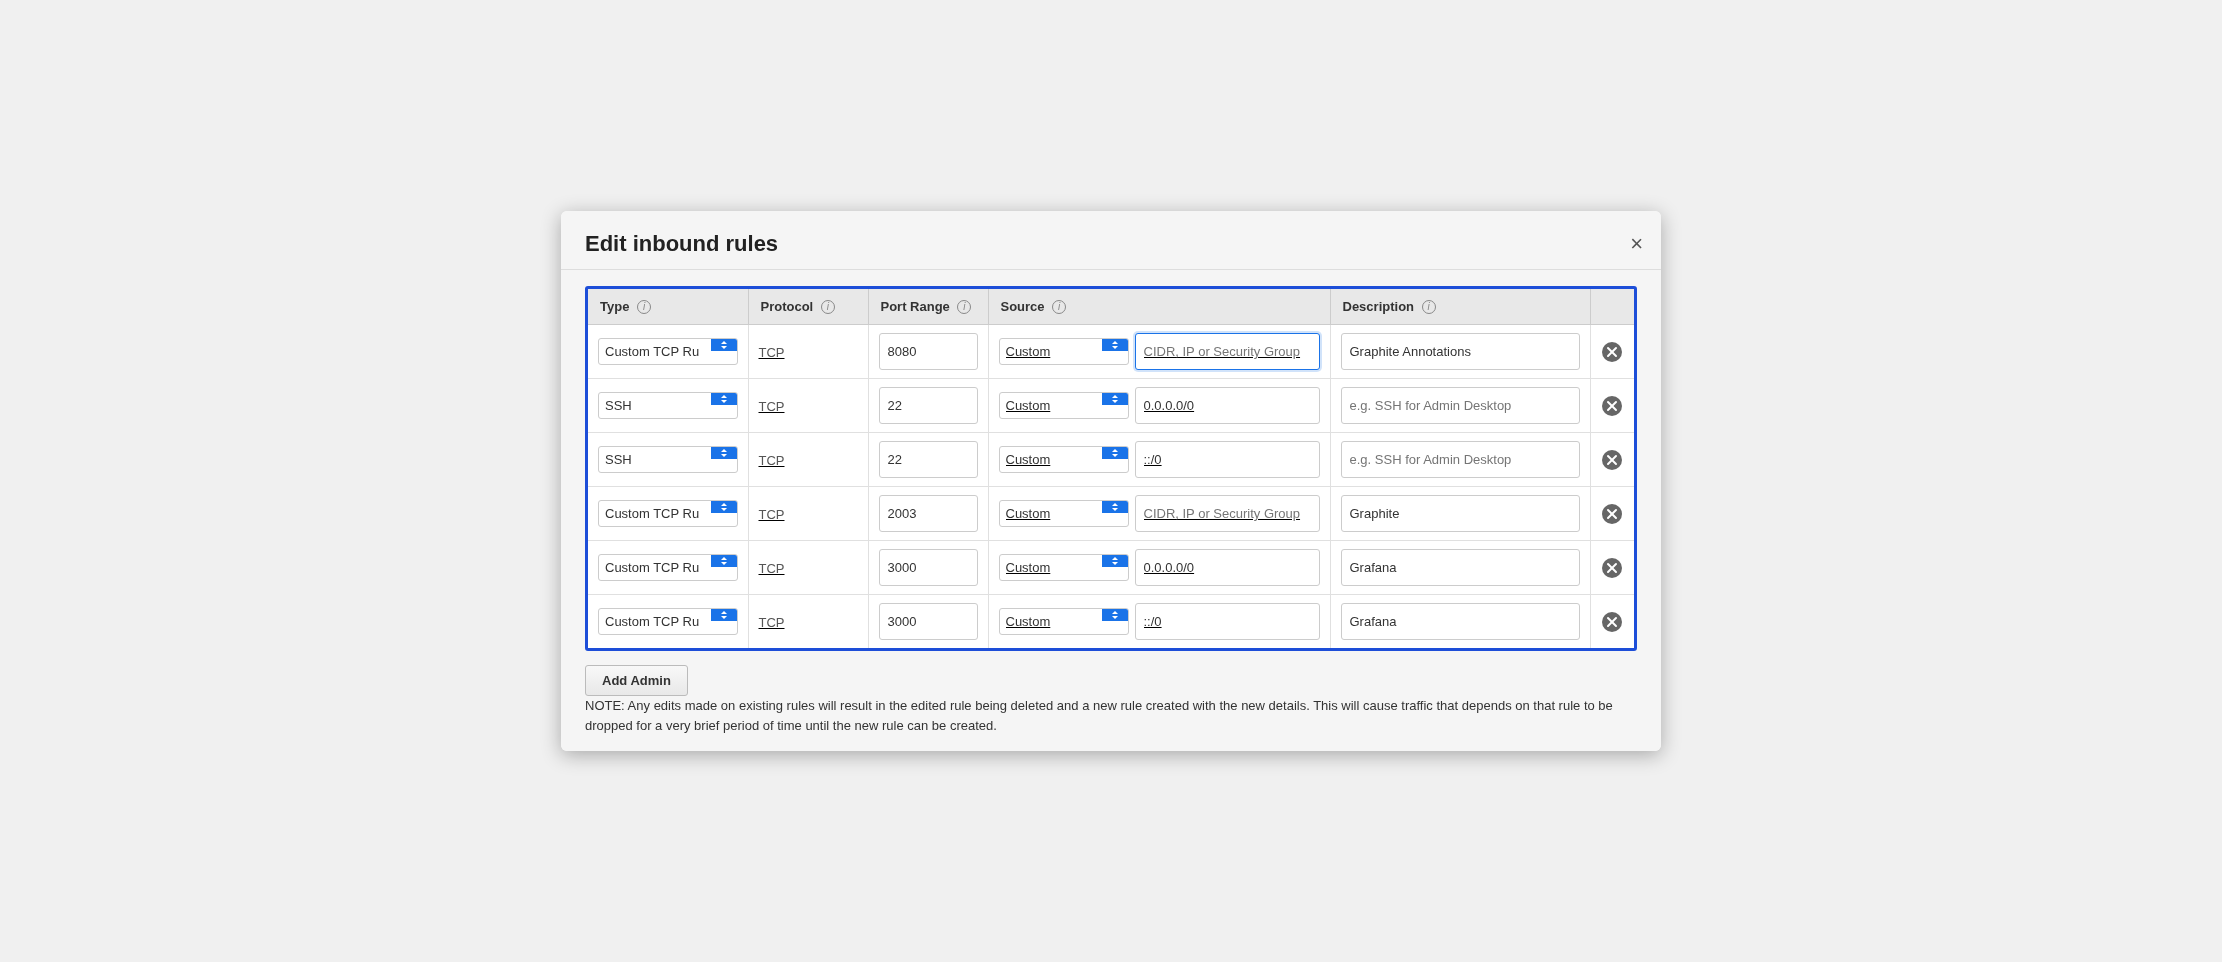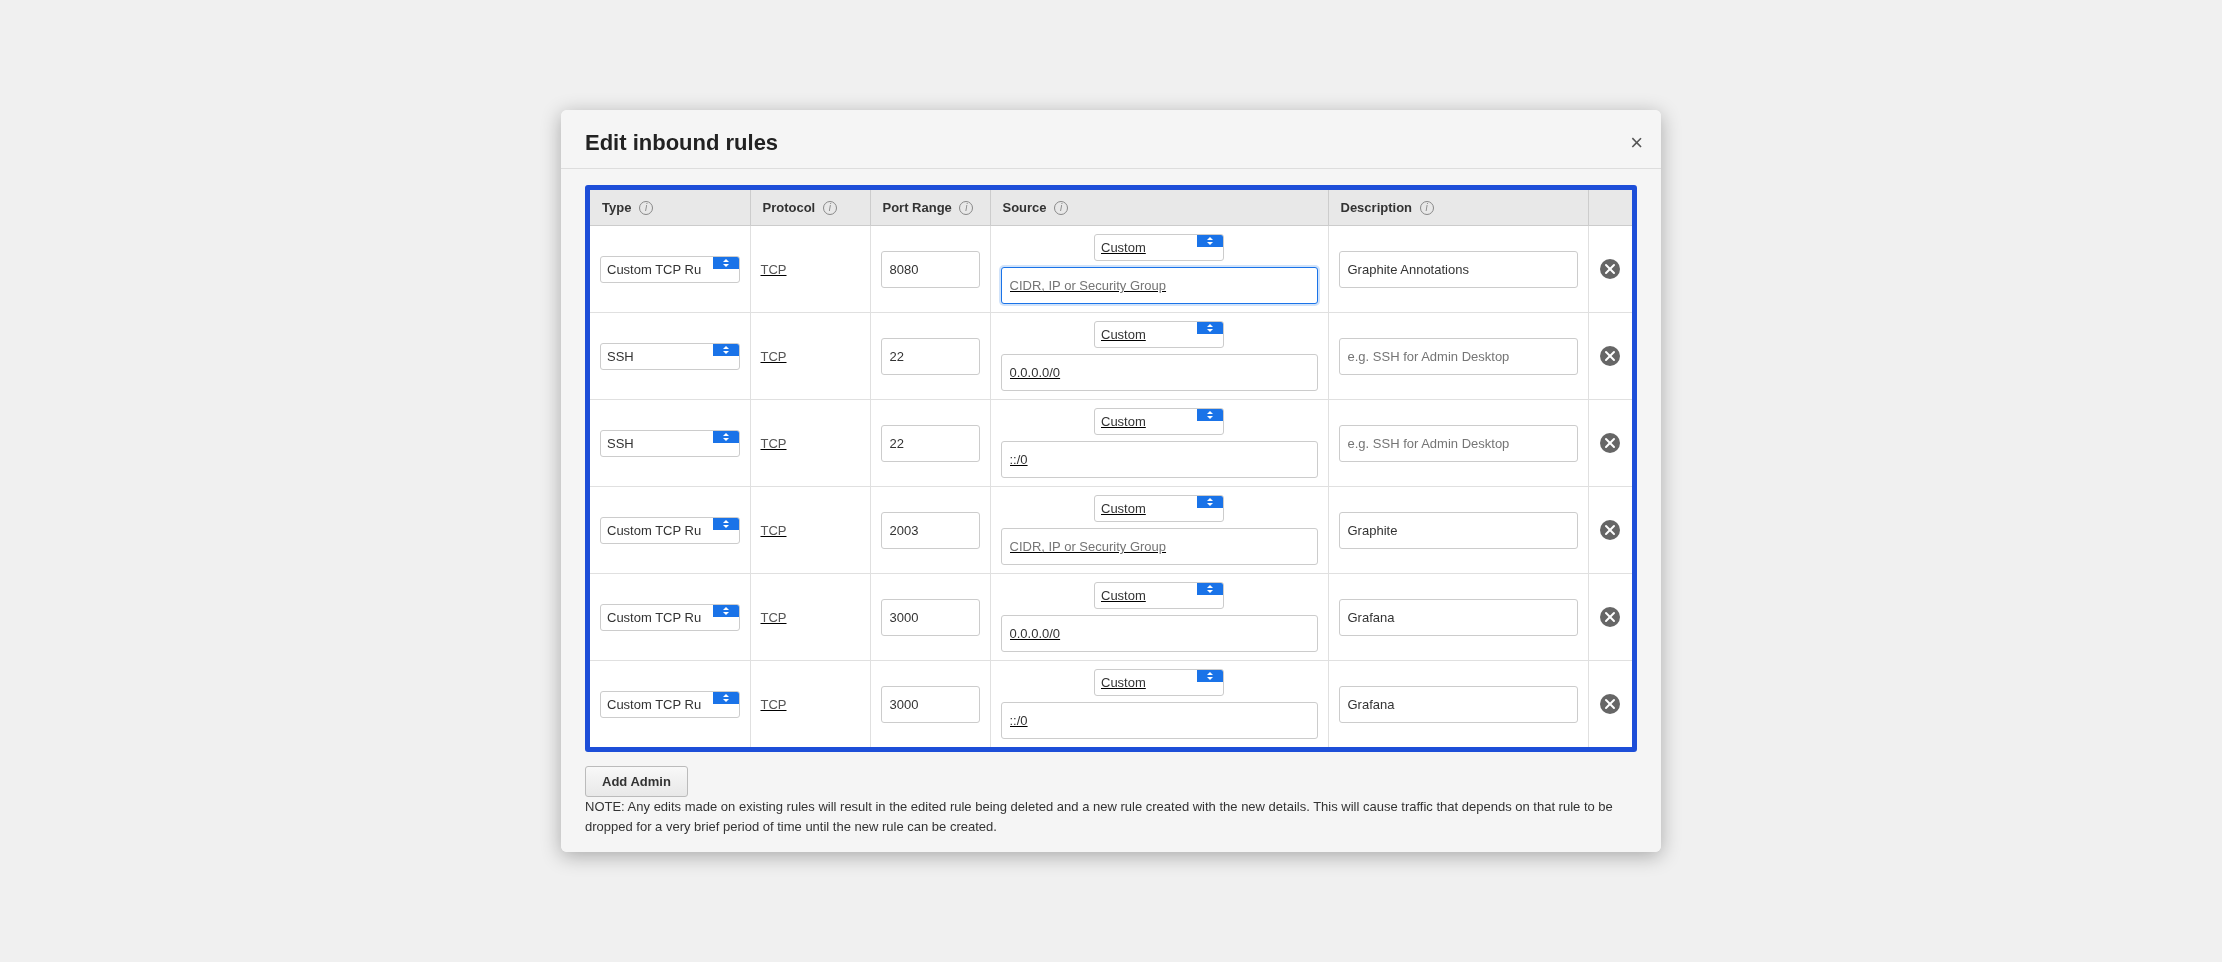--- a/index.html
+++ b/index.html
@@ -48,21 +48,21 @@
       padding: 2px 6px;
     }
 
     .modal-body {
       padding: 16px 24px;
       background: #f5f5f5;
     }
 
     .table-container {
       background: #fde047;
-      border: 5px solid #1d4ed8;
+      border: 3px solid #1d4ed8;
       border-radius: 3px;
       overflow: hidden;
     }
 
     .rules-table {
       width: 100%;
       border-collapse: collapse;
     }
 
     .rules-table thead tr {
@@ -171,21 +171,20 @@
       font-size: 13px;
       color: #333;
       outline: none;
       background: #fff;
     }
 
     .source-cell {
       display: flex;
       align-items: center;
       gap: 6px;
-      flex-direction: column;
     }
 
     .source-select {
       width: 130px;
       flex-shrink: 0;
     }
 
     .source-input {
       flex: 1;
     }

